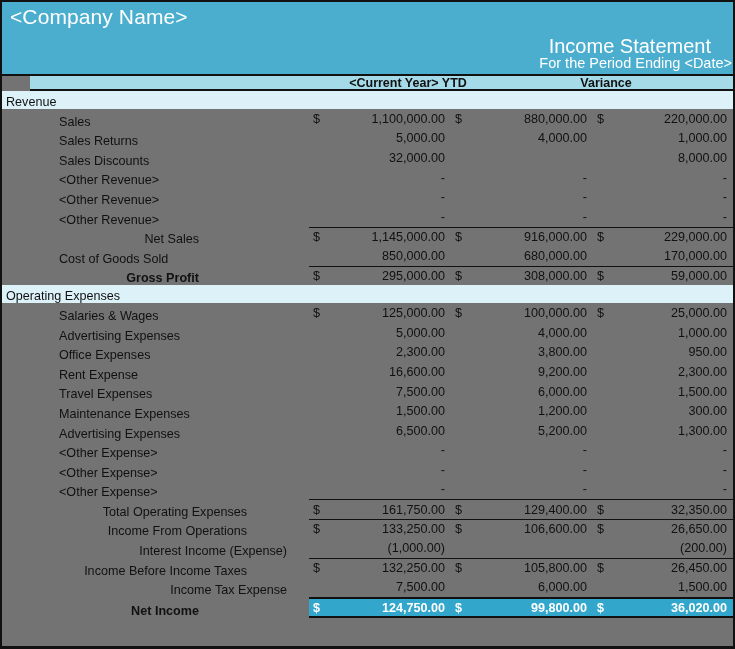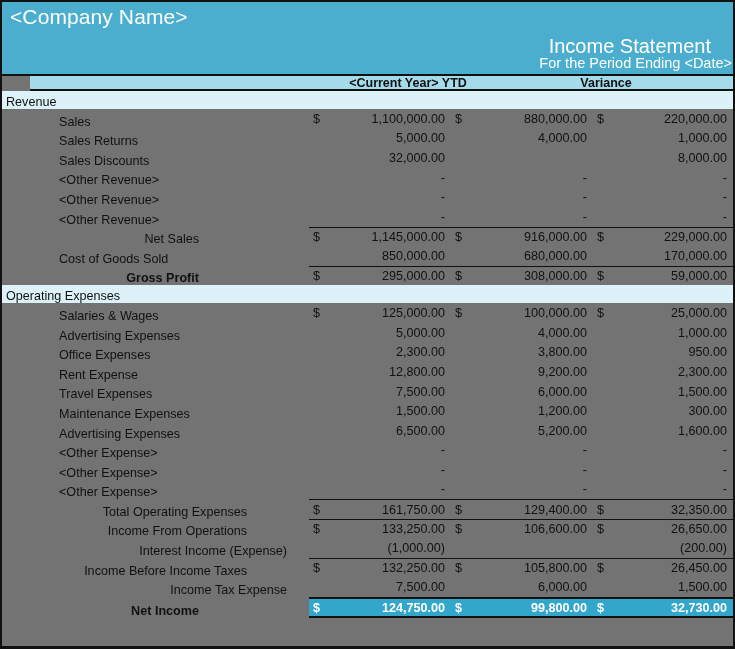--- a/index.html
+++ b/index.html
@@ -387,21 +387,21 @@
         </div>
         <div class="cell variance">
           <span class="cur"></span>
           <span class="val">950.00</span>
         </div>
       </div>
       <div class="row">
         <div class="label-col ind-1">Rent Expense</div>
         <div class="cell">
           <span class="cur"></span>
-          <span class="val">12,800.00</span>
+          <span class="val">16,600.00</span>
         </div>
         <div class="cell">
           <span class="cur"></span>
           <span class="val">9,200.00</span>
         </div>
         <div class="cell variance">
           <span class="cur"></span>
           <span class="val">2,300.00</span>
         </div>
       </div>
@@ -440,21 +440,21 @@
         <div class="cell">
           <span class="cur"></span>
           <span class="val">6,500.00</span>
         </div>
         <div class="cell">
           <span class="cur"></span>
           <span class="val">5,200.00</span>
         </div>
         <div class="cell variance">
           <span class="cur"></span>
-          <span class="val">1,600.00</span>
+          <span class="val">1,300.00</span>
         </div>
       </div>
       <div class="row">
         <div class="label-col ind-1">&lt;Other Expense&gt;</div>
         <div class="cell">
           <span class="cur"></span>
           <span class="val">-</span>
         </div>
         <div class="cell">
           <span class="cur"></span>
@@ -571,18 +571,18 @@
         <div class="cell">
           <span class="cur">$</span>
           <span class="val">124,750.00</span>
         </div>
         <div class="cell">
           <span class="cur">$</span>
           <span class="val">99,800.00</span>
         </div>
         <div class="cell variance">
           <span class="cur">$</span>
-          <span class="val">32,730.00</span>
+          <span class="val">36,020.00</span>
         </div>
       </div>
     </div>
 
 </div>
 
 </body></html>

